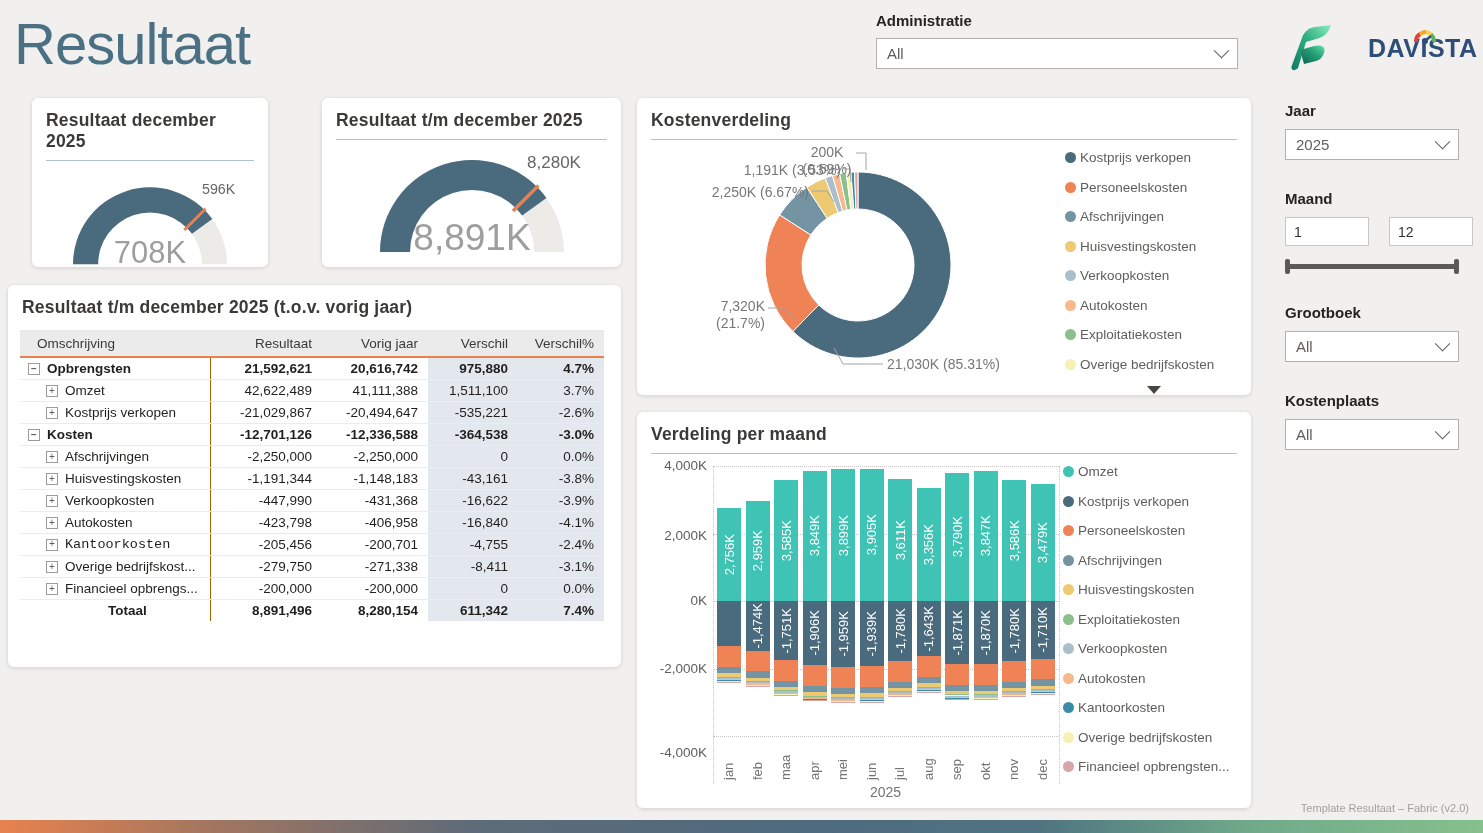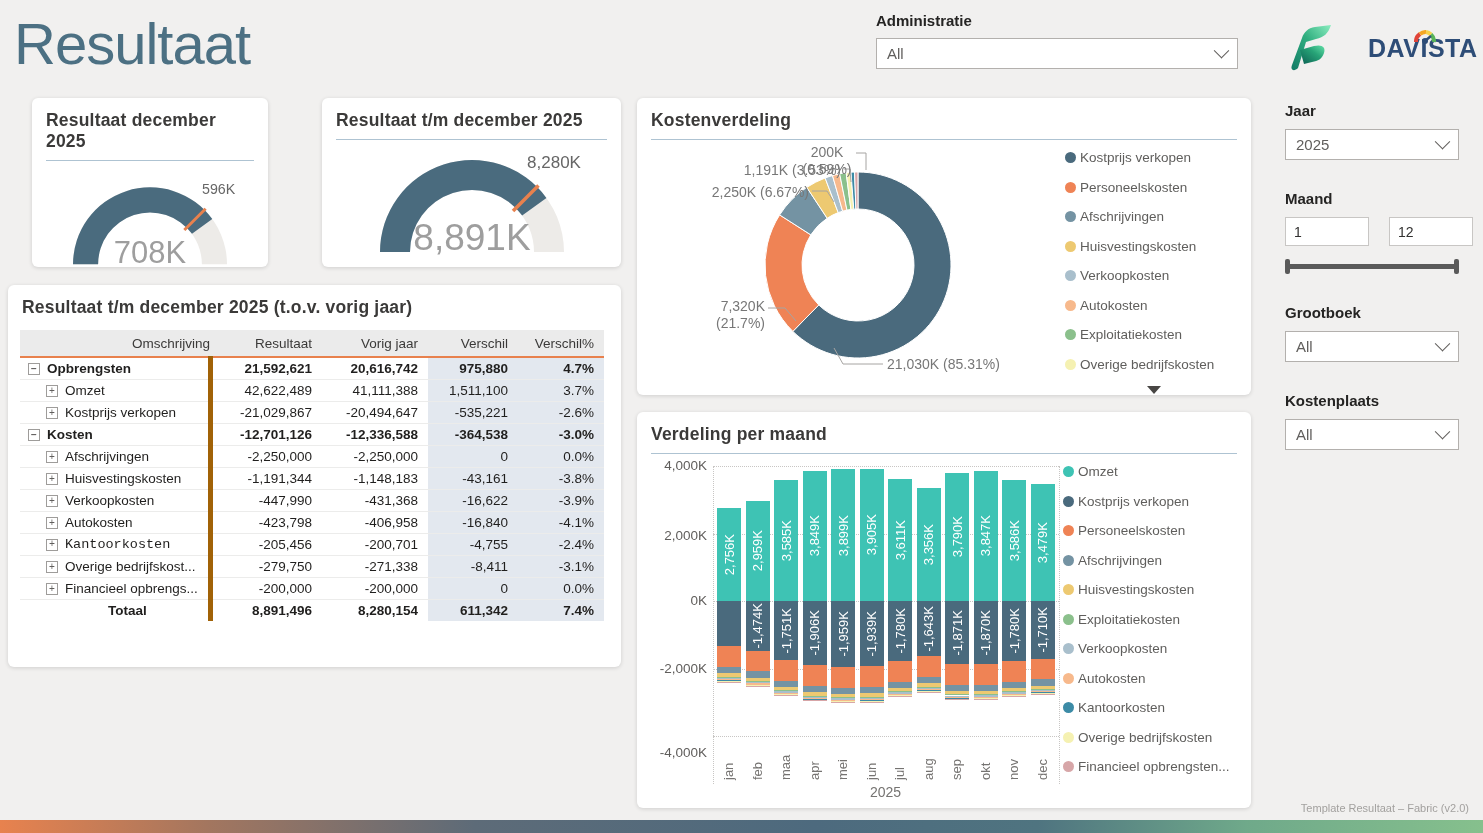--- a/index.html
+++ b/index.html
@@ -37,24 +37,24 @@
 
   
   .gauge-wrap { position:relative; display:flex; justify-content:center; }
   .gauge-value { font-size:37px; fill:#9e9e9e; }
   .gauge-target { font-size:17px; fill:#666; }
 
   
   .pbi-table { border-collapse:collapse; margin:4px 12px 0 12px; table-layout:fixed; }
   .pbi-table th { background:#ebebeb; font-weight:400; font-size:13.5px; color:#3b3a39; height:27px; border-bottom:2px solid #e8814d; }
   .pbi-table th.num, .pbi-table td.num { text-align:right; padding-right:10px; }
-  .pbi-table th.desc { text-align:right; padding-left:8px; }
+  .pbi-table th.desc { text-align:left; padding-left:17px; }
   .pbi-table td { font-size:13.5px; color:#201f1e; height:22px; border-bottom:1px solid #ececeb; }
   .pbi-table td.shade { background:#e3e8ef; }
-  .pbi-table td.res-col { border-left:5px solid #a16207; }
+  .pbi-table td.res-col { border-left:1px solid #a16207; }
   .pbi-table tr.bold td { font-weight:700; }
   .pbi-table tr.total td { border-bottom:none; border-top:1px solid #e0e0df; }
   .exp-icon { display:inline-block; width:12px; height:12px; border:1px solid #9e9c9a; color:#605e5c; font-size:10px; line-height:10px; text-align:center; margin-right:7px; background:#fff; vertical-align:1px; }
 
   
   .legend { position:absolute; }
   .legend-item { display:flex; align-items:center; margin-bottom:14.5px; }
   .legend-dot { width:11px; height:11px; border-radius:50%; margin-right:4px; flex:0 0 11px; }
   .legend-text { font-size:13.5px; color:#5f5e5c; white-space:nowrap; }
   .legend-more { width:0; height:0; border-left:7px solid transparent; border-right:7px solid transparent; border-top:8px solid #484644; }

